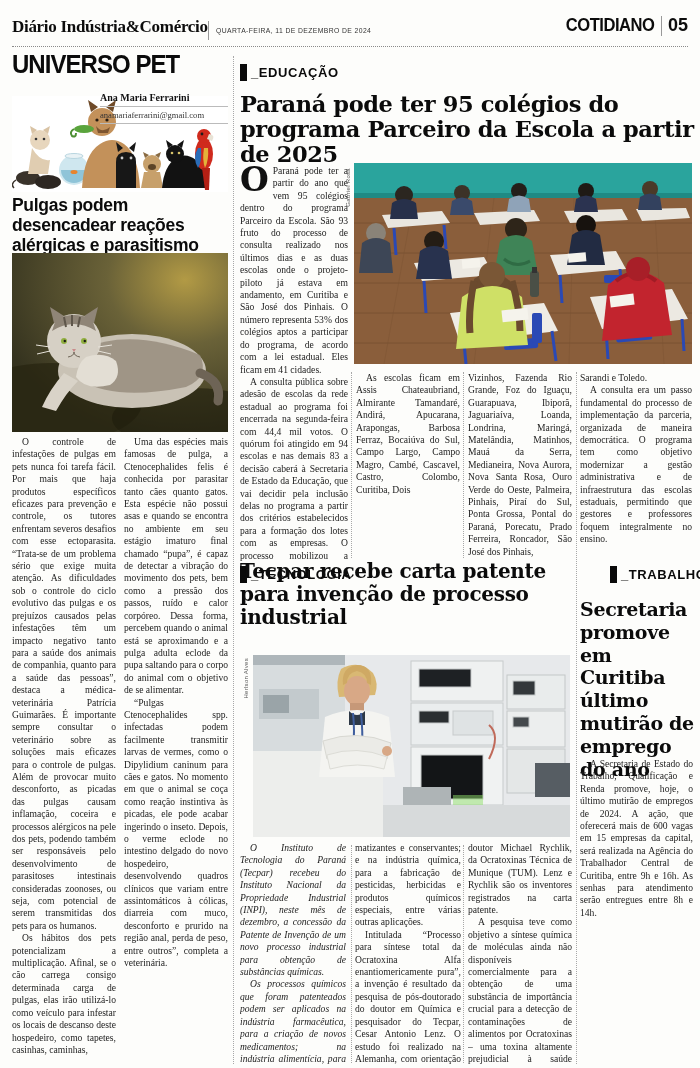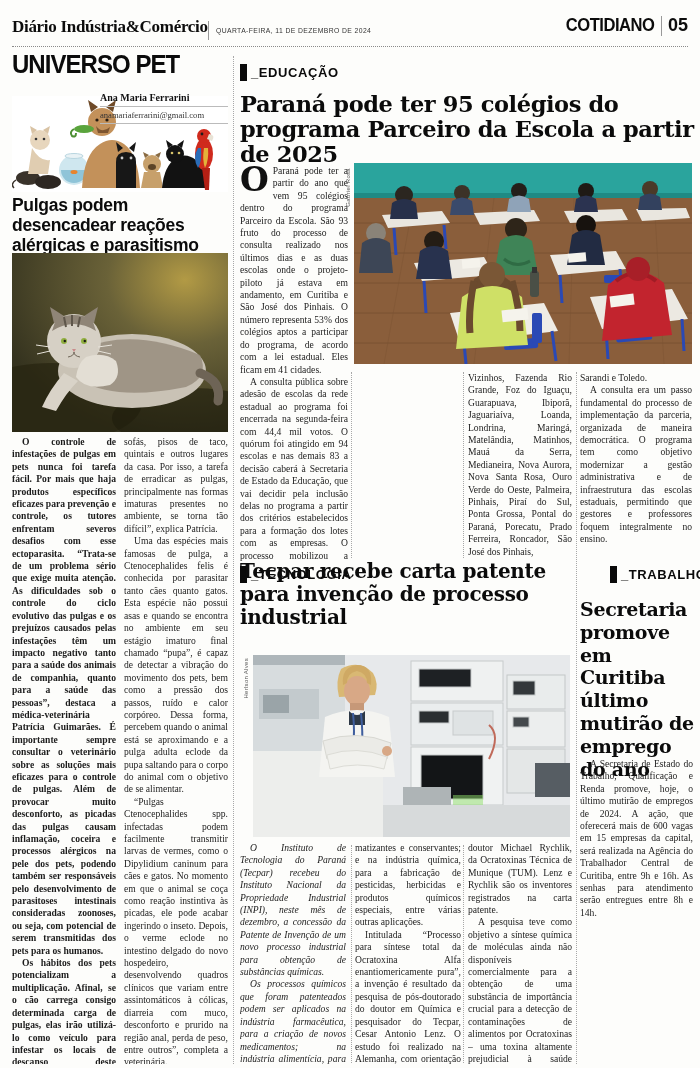--- a/index.html
+++ b/index.html
@@ -20,21 +20,21 @@
   .byline{left:100px;top:92px;width:128px;z-index:3;}
   .byline .name{font:bold 10px "Liberation Serif",serif;color:#111;}
   .byline .line{border-top:1px solid #bbb;margin:3px 0;}
   .byline .mail{font:8.6px "Liberation Serif",serif;color:#333;}
   .pets-art{left:12px;top:96px;width:216px;height:96px;z-index:1;}
   .pet-headline{left:12px;top:196px;width:216px;font:bold 17.5px "Liberation Sans",sans-serif;line-height:1.14;letter-spacing:-0.3px;color:#0b0b0b;}
   .cat-photo{left:12px;top:253px;width:216px;height:179px;overflow:hidden;}
   .bodycol{font-size:9.6px;line-height:12.4px;text-align:justify;hyphens:auto;overflow:hidden;color:#1c1c1c;}
   .bodycol p{margin:0;}
   .bodycol p.indent{text-indent:10px;}
-  .petcol1{left:12px;top:436px;width:104px;height:628px;font-weight:bold;}
+  .petcol1{left:12px;top:436px;width:104px;height:628px;}
   .petcol2{left:124px;top:436px;width:104px;height:628px;}
   
   .kicker{display:flex;align-items:center;gap:4px;}
   .kicker .bar{width:7px;height:17px;background:#0a0a0a;}
   .kicker .lbl{font:bold 13px "Liberation Sans",sans-serif;letter-spacing:.6px;color:#0a0a0a;}
   
   .edu-kicker{left:240px;top:64px;}
   .edu-headline{left:240px;top:92px;width:460px;font:bold 22.5px "DejaVu Serif",serif;line-height:1.12;letter-spacing:-0.4px;color:#0b0b0b;}
   .edu-col1{left:240px;top:165px;width:108px;height:396px;}
   .edu-photo{left:354px;top:163px;width:338px;height:201px;overflow:hidden;}
@@ -173,21 +173,20 @@
   <path d="M38 94 l-14 -2 M38 98 l-13 3 M86 94 l14 -2 M86 98 l13 3" stroke="#e7e3da" stroke-width="1"></path>
 
   <path d="M74 104 q18 -6 30 4 q6 16 -6 24 q-24 6 -34 -8 q2 -14 10 -20" fill="#e3ded4"></path>
 </svg>
 
 <div class="abs bodycol petcol1">
   <p class="indent">O controle de infestações de pulgas em pets nunca foi tarefa fácil. Por mais que haja produtos específicos eficazes para prevenção e controle, os tutores enfrentam severos desafios com esse ectoparasita. “Trata-se de um problema sério que exige muita atenção. As dificuldades sob o controle do ciclo evolutivo das pulgas e os prejuízos causados pelas infestações têm um impacto negativo tanto para a saúde dos animais de companhia, quanto para a saúde das pessoas”, destaca a médica-veterinária Patrícia Guimarães. É importante sempre consultar o veterinário sobre as soluções mais eficazes para o controle de pulgas. Além de provocar muito desconforto, as picadas das pulgas causam inflamação, coceira e processos alérgicos na pele dos pets, podendo também ser responsáveis pelo desenvolvimento de parasitoses intestinais consideradas zoonoses, ou seja, com potencial de serem transmitidas dos pets para os humanos.</p>
   <p class="indent">Os hábitos dos pets potencializam a multiplicação. Afinal, se o cão carrega consigo determinada carga de pulgas, elas irão utilizá-lo como veículo para infestar os locais de descanso deste hospedeiro, como tapetes, casinhas, caminhas,</p>
 </div>
 <div class="abs bodycol petcol2">
-  <p>sofás, pisos de taco, quintais e outros lugares da casa. Por isso, a tarefa de erradicar as pulgas, principalmente nas formas imaturas presentes no ambiente, se torna tão difícil”, explica Patrícia.</p>
   <p class="indent">Uma das espécies mais famosas de pulga, a Ctenocephalides felis é conhecida por parasitar tanto cães quanto gatos. Esta espécie não possui asas e quando se encontra no ambiente em seu estágio imaturo final chamado “pupa”, é capaz de detectar a vibração do movimento dos pets, bem como a pressão dos passos, ruído e calor corpóreo. Dessa forma, percebem quando o animal está se aproximando e a pulga adulta eclode da pupa saltando para o corpo do animal com o objetivo de se alimentar.</p>
   <p class="indent">“Pulgas Ctenocephalides spp. infectadas podem facilmente transmitir larvas de vermes, como o Dipylidium caninum para cães e gatos. No momento em que o animal se coça como reação instintiva às picadas, ele pode acabar ingerindo o inseto. Depois, o verme eclode no intestino delgado do novo hospedeiro, desenvolvendo quadros clínicos que variam entre assintomáticos à cólicas, diarreia com muco, desconforto e prurido na região anal, perda de peso, entre outros”, completa a veterinária.</p>
 </div>
 
 <div class="abs kicker edu-kicker">
   <span class="bar"></span>
   <span class="lbl">_EDUCAÇÃO</span>
 </div>
 <div class="abs edu-headline">Paraná pode ter 95 colégios do programa Parceiro da Escola a partir de 2025</div>
 
@@ -277,20 +276,21 @@
     <rect x="256" y="132" width="24" height="11" transform="rotate(-7 268 137)"></rect>
     <rect x="108" y="96" width="18" height="9" transform="rotate(-5 117 100)"></rect>
     <rect x="214" y="90" width="18" height="9" transform="rotate(-5 223 94)"></rect>
   </g>
 
   <rect x="176" y="108" width="9" height="26" rx="3" fill="#4a4f46"></rect>
   <rect x="178" y="104" width="5" height="6" fill="#333"></rect>
 </svg>
 
 <div class="abs bodycol edu-col2">
+  <p class="indent">As escolas ficam em Assis Chateaubriand, Almirante Tamandaré, Andirá, Apucarana, Arapongas, Barbosa Ferraz, Bocaiúva do Sul, Campo Largo, Campo Magro, Cambé, Cascavel, Castro, Colombo, Curitiba, Dois</p>
 </div>
 <div class="abs bodycol edu-col3">
   <p>Vizinhos, Fazenda Rio Grande, Foz do Iguaçu, Guarapuava, Ibiporã, Jaguariaíva, Loanda, Londrina, Maringá, Matelândia, Matinhos, Mauá da Serra, Medianeira, Nova Aurora, Nova Santa Rosa, Ouro Verde do Oeste, Palmeira, Pinhais, Piraí do Sul, Ponta Grossa, Pontal do Paraná, Porecatu, Prado Ferreira, Roncador, São José dos Pinhais,</p>
 </div>
 <div class="abs bodycol edu-col4">
   <p>Sarandi e Toledo.</p>
   <p class="indent">A consulta era um passo fundamental do processo de implementação da parceria, organizada de maneira democrática. O programa tem como objetivo modernizar a gestão administrativa e de infraestrutura das escolas estaduais, permitindo que gestores e professores foquem integralmente no ensino.</p>
 </div>
 
 <div class="abs kicker tec-kicker">

